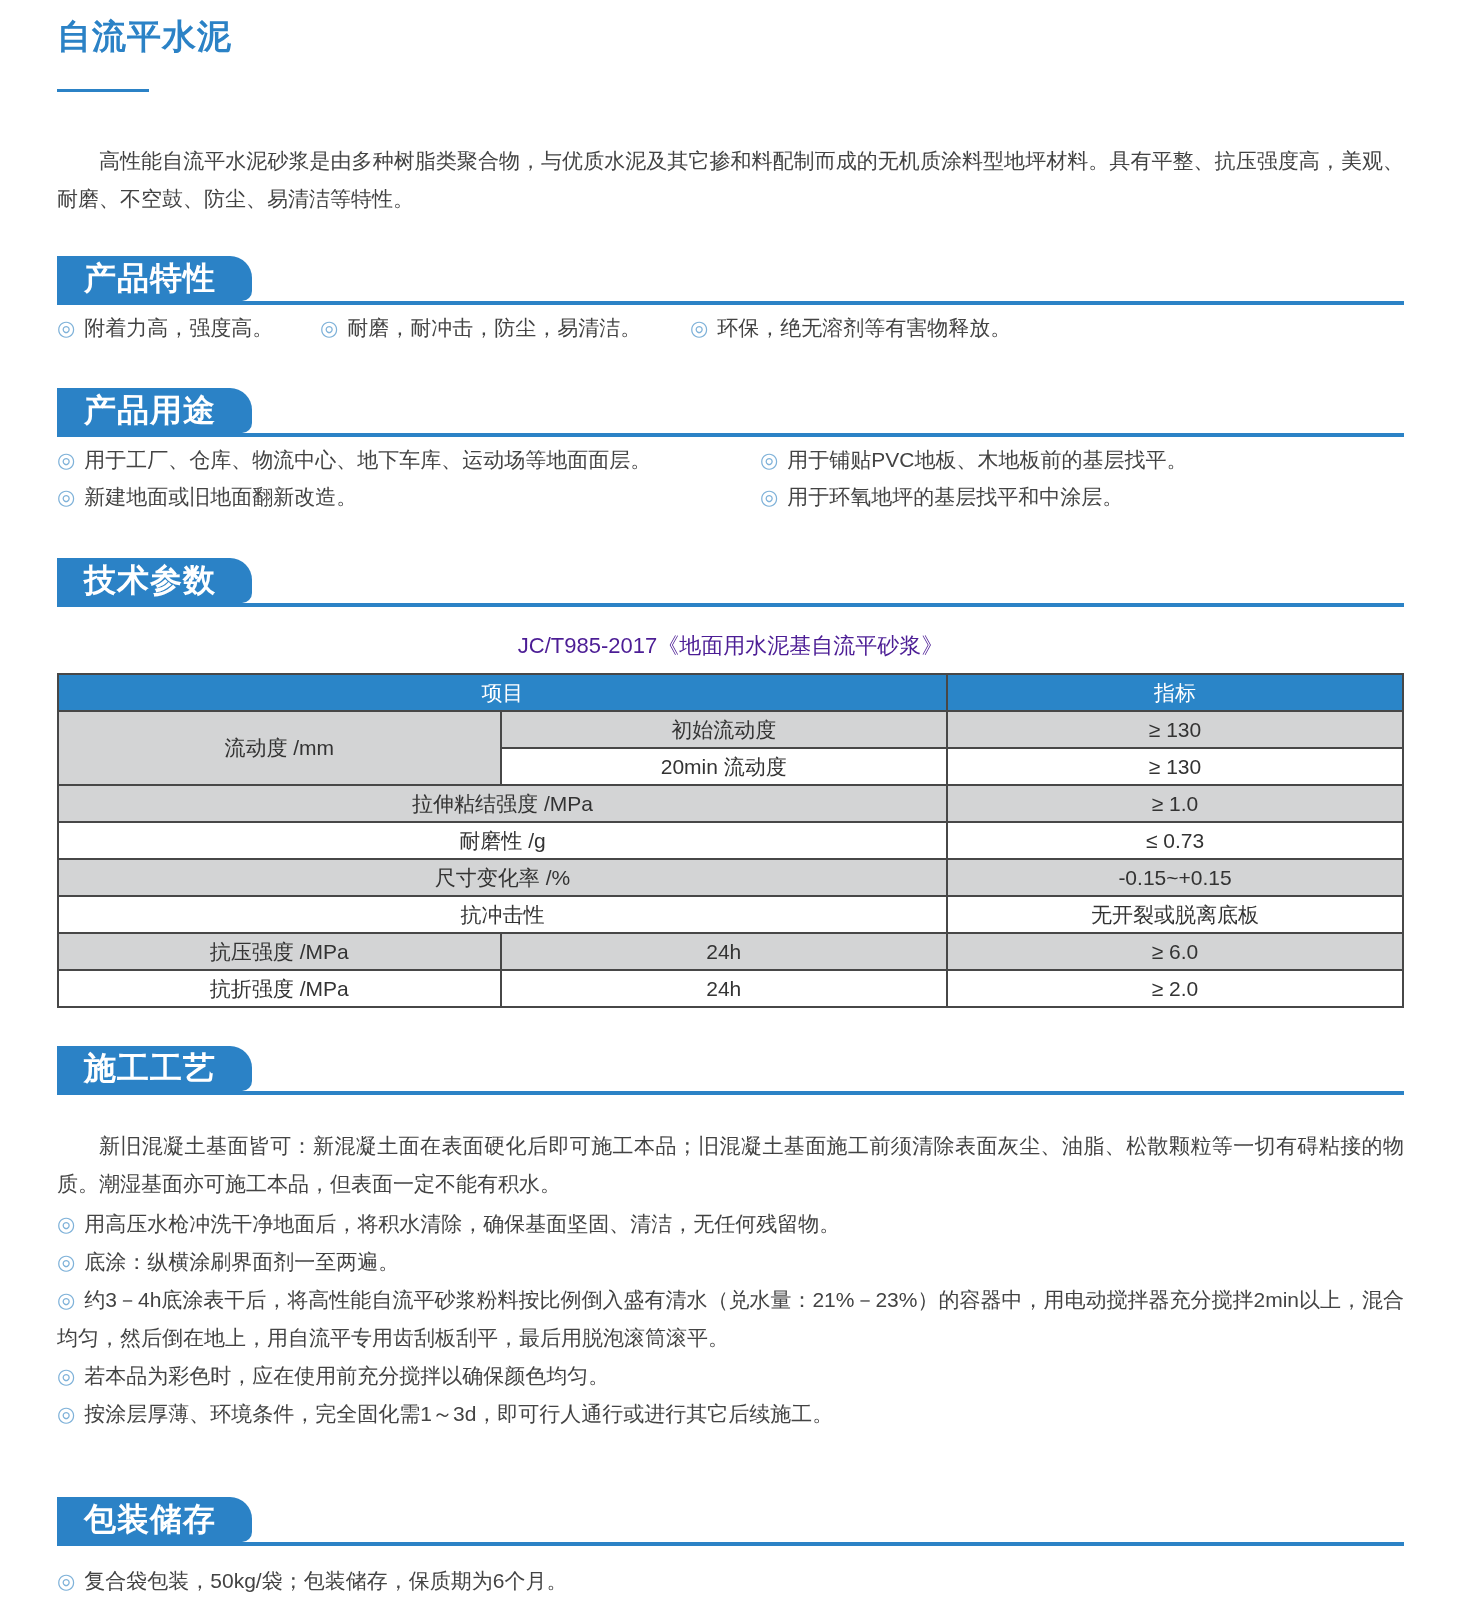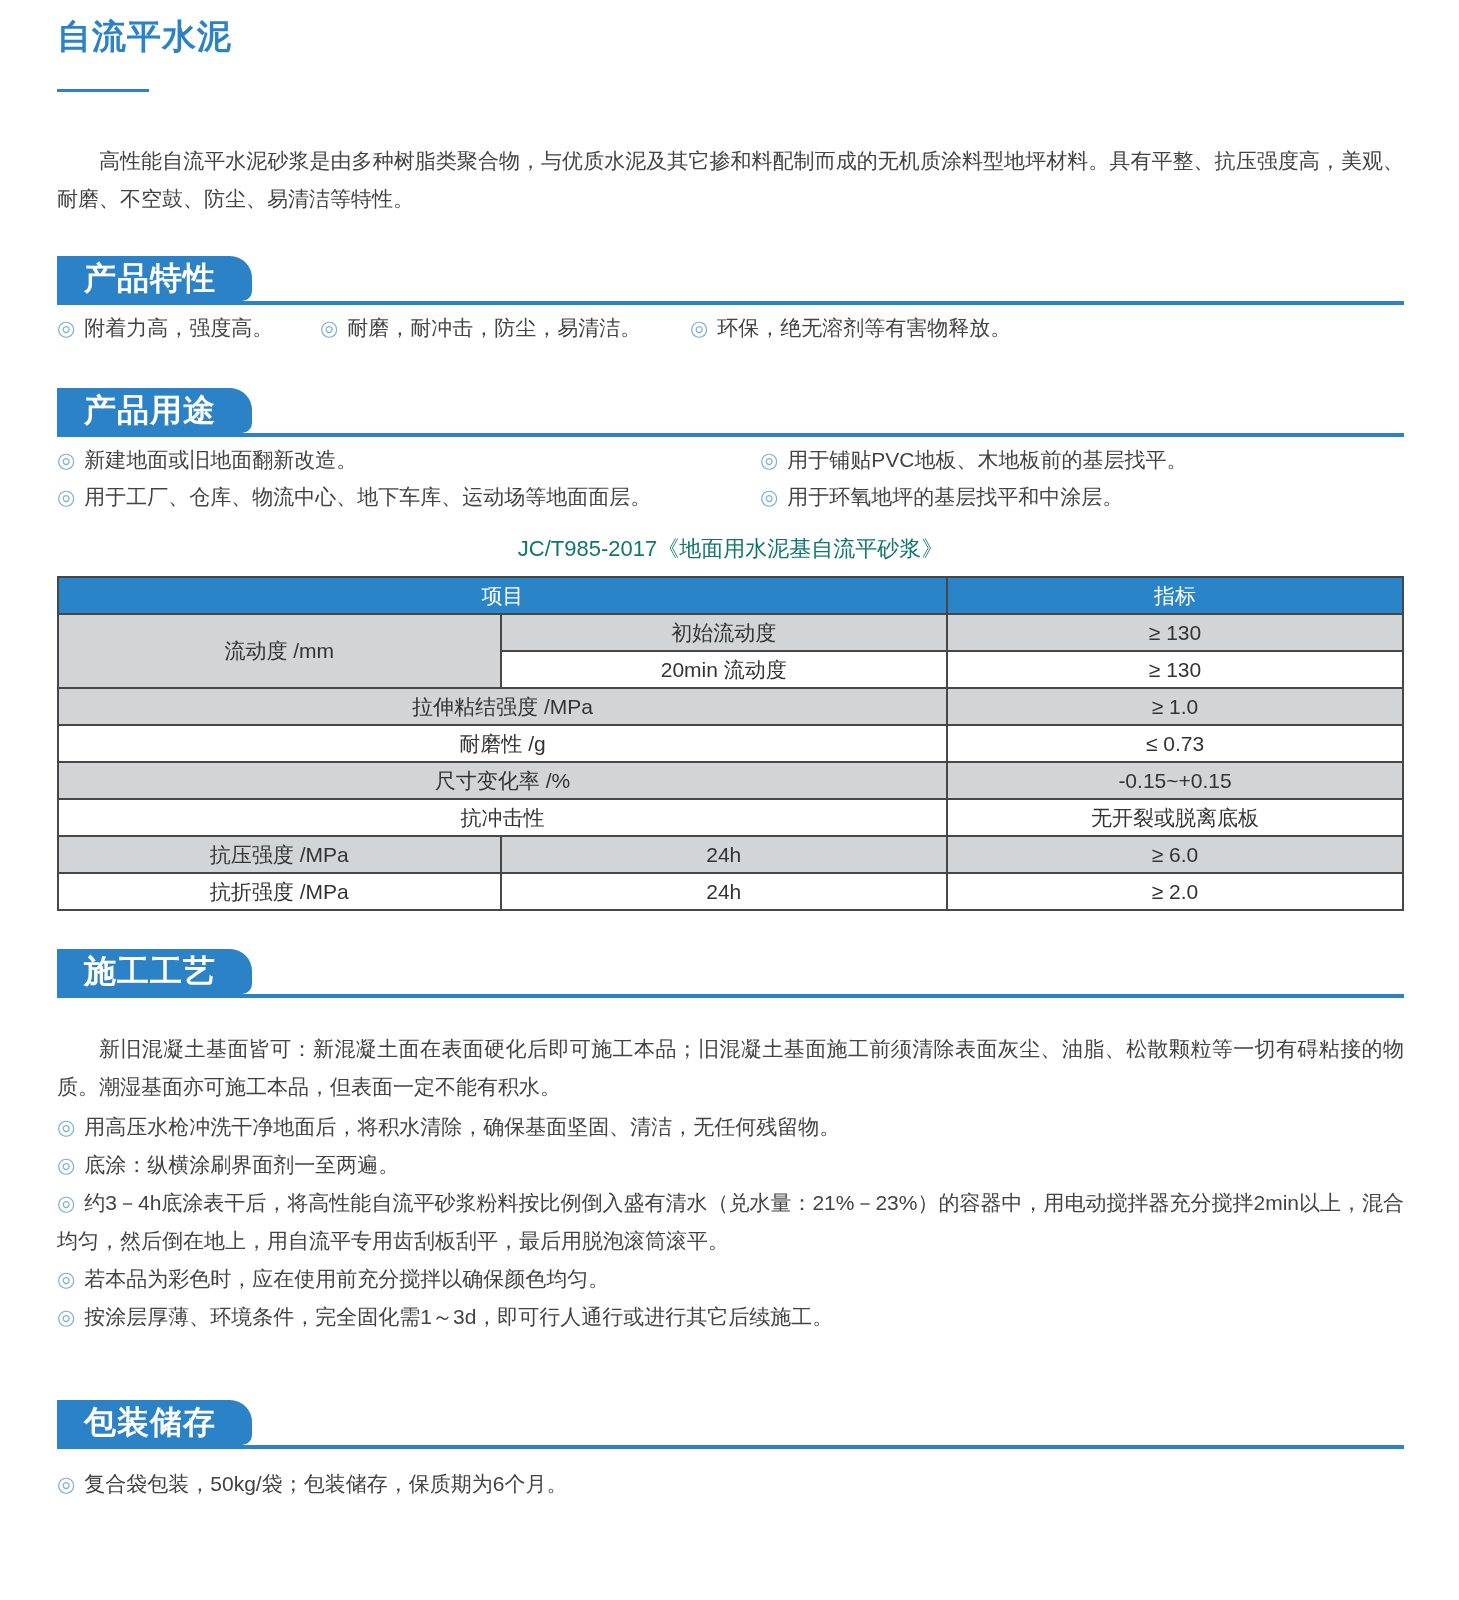--- a/index.html
+++ b/index.html
@@ -74,24 +74,24 @@
   
   .sec-uses .section-header{margin-top:48px;}
   .uses-columns{display:flex;margin-top:11px;}
   .uses-col-left{width:703px;}
   .uses-col-right{flex:1;}
   .uses-columns .bullet{margin-bottom:13px;}
 
   
   .sec-tech .section-header{margin-top:36px;}
   .table-caption{
-    margin-top:12px;
+    margin-top:24px;
     text-align:center;
     font-size:22px;
-    color:#0f766e;
+    color:#4c1d95;
   }
   table.spec-table{
     width:100%;
     margin-top:12px;
     border-collapse:collapse;
     table-layout:fixed;
   }
   table.spec-table th,
   table.spec-table td{
     border:2px solid var(--border-dark);
@@ -146,31 +146,34 @@
         <div class="bullet"><span class="bullet-icon">◎</span><span>环保，绝无溶剂等有害物释放。</span></div>
       </div>
   </div>
 
   <div class="section sec-uses">
     <div class="section-header">
       <span class="section-tab">产品用途</span>
     </div>
     <div class="uses-columns">
       <div class="uses-col-left" id="uses-left">
+          <div class="bullet"><span class="bullet-icon">◎</span><span>用于工厂、仓库、物流中心、地下车库、运动场等地面面层。</span></div>
           <div class="bullet"><span class="bullet-icon">◎</span><span>新建地面或旧地面翻新改造。</span></div>
-          <div class="bullet"><span class="bullet-icon">◎</span><span>用于工厂、仓库、物流中心、地下车库、运动场等地面面层。</span></div>
         </div>
       <div class="uses-col-right" id="uses-right">
           <div class="bullet"><span class="bullet-icon">◎</span><span>用于铺贴PVC地板、木地板前的基层找平。</span></div>
           <div class="bullet"><span class="bullet-icon">◎</span><span>用于环氧地坪的基层找平和中涂层。</span></div>
         </div>
     </div>
   </div>
 
   <div class="section sec-tech">
+    <div class="section-header">
+      <span class="section-tab">技术参数</span>
+    </div>
     <div class="table-caption">JC/T985-2017《地面用水泥基自流平砂浆》</div>
     <table class="spec-table">
       <colgroup>
         <col style="width:32.9%">
           <col style="width:33.2%">
           <col style="width:33.9%">
       </colgroup>
       <thead>
         <tr>
           <th colspan="2">项目</th>

